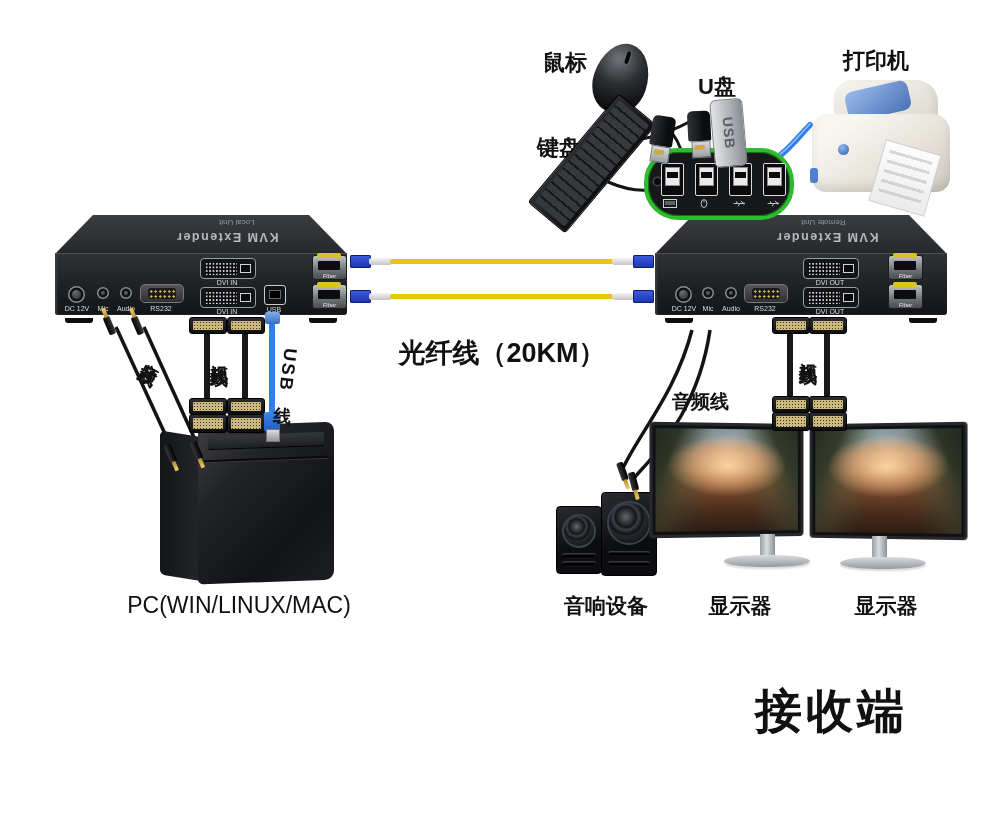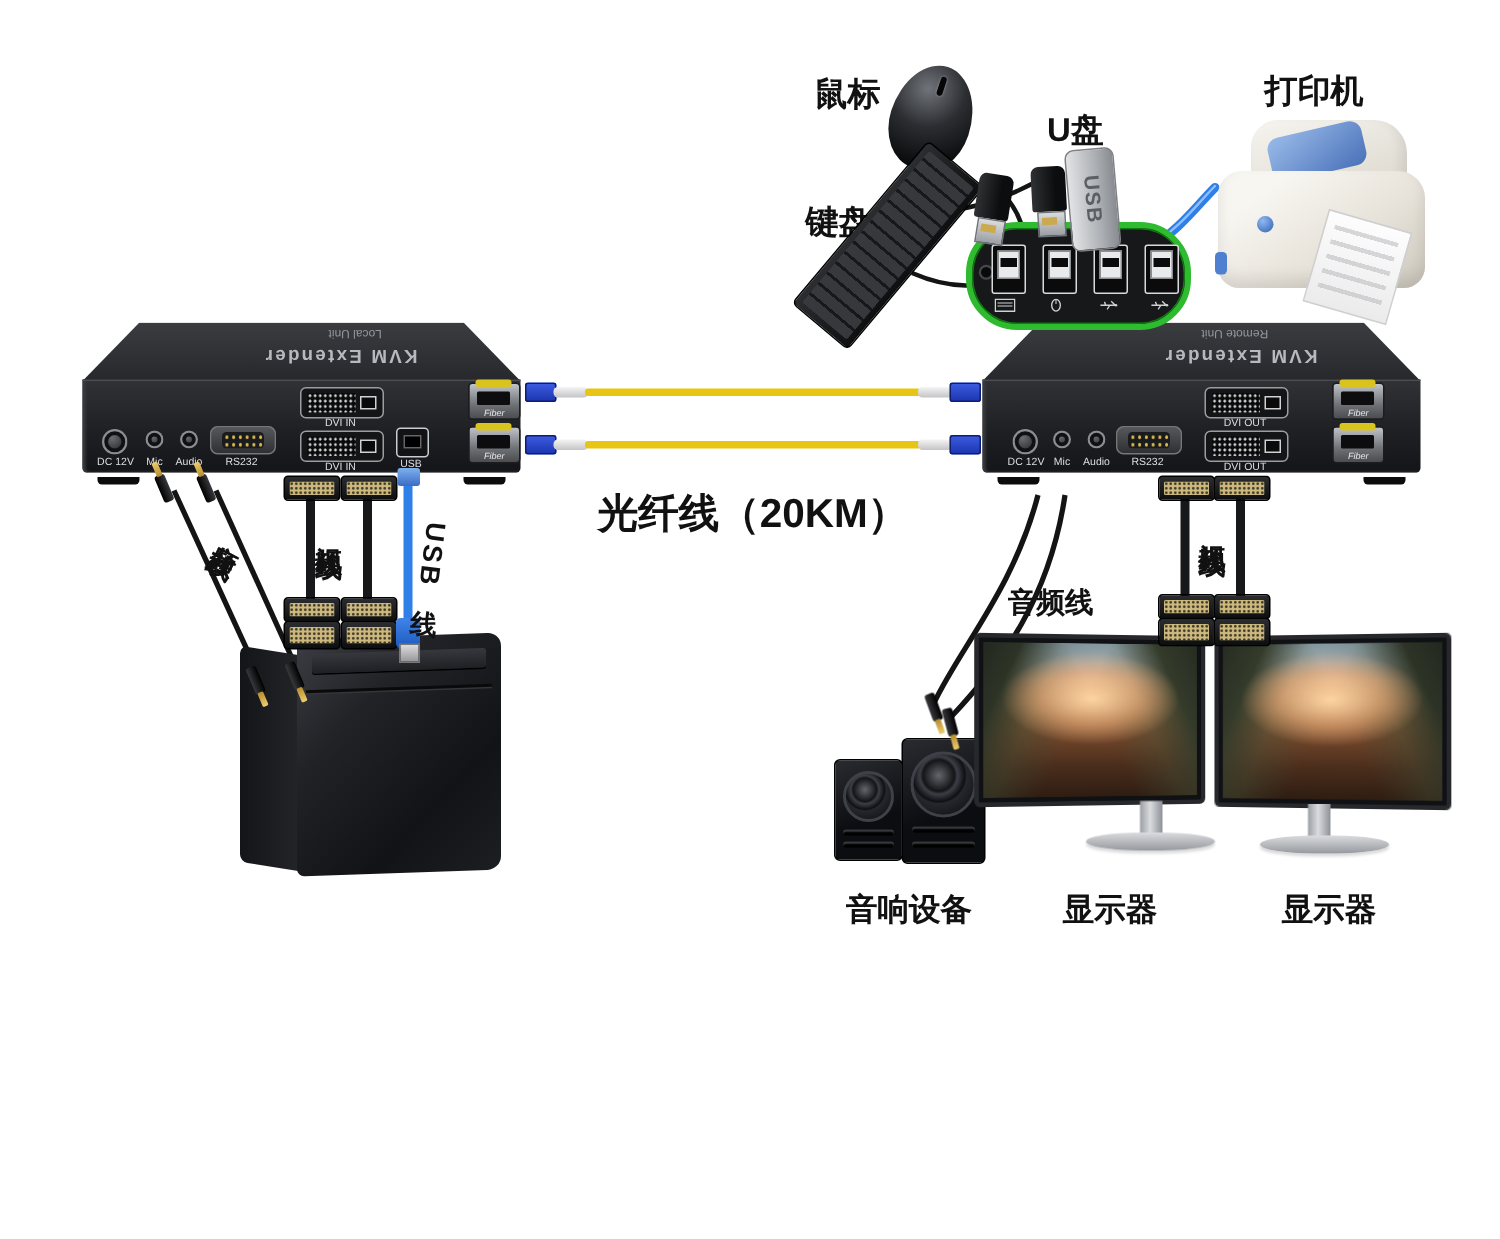--- a/index.html
+++ b/index.html
@@ -348,21 +348,21 @@
   <div class="fiber-cable" style="left:390px;top:259px;width:224px;background:#e8c513;"></div>
   <div class="boot" style="left:612px;top:258px;"></div>
   <div class="lc" style="left:633px;top:255px;"></div>
 
   <div class="lc" style="left:350px;top:290px;"></div>
   <div class="boot" style="left:369px;top:293px;"></div>
   <div class="fiber-cable" style="left:390px;top:294px;width:224px;background:#e8c513;"></div>
   <div class="boot" style="left:612px;top:293px;"></div>
   <div class="lc" style="left:633px;top:290px;"></div>
 
-  <div class="lbl" style="left:352px;top:324px;width:300px;text-align:center;font-size:27px;">光纤线（20KM）</div>
+  <div class="lbl" style="left:352px;top:335px;width:300px;text-align:center;font-size:27px;">光纤线（20KM）</div>
 
   <div class="plug35" style="left:106px;top:316px;transform:rotate(-23deg);">
       <div class="plug35-tip"></div>
     </div>
   <div class="plug35" style="left:134px;top:316px;transform:rotate(-23deg);">
       <div class="plug35-tip"></div>
     </div>
   <div class="plug35" style="left:167px;top:444px;transform:rotate(157deg);">
       <div class="plug35-tip"></div>
     </div>
@@ -397,20 +397,21 @@
     </div>
   <div class="vlabel" style="left:276px;top:348px;font-size:18px;transform:rotate(7deg);">USB线</div>
 
   <div class="pc">
     <div class="pc-side"></div>
     <div class="pc-front">
       <div class="pc-drive"></div>
       <div class="pc-line"></div>
     </div>
   </div>
+  <div class="lbl" style="left:115px;top:592px;width:248px;text-align:center;font-size:23px;font-weight:normal;">PC(WIN/LINUX/MAC)</div>
 
   <div class="lbl" style="left:672px;top:389px;font-size:19px;">音频线</div>
   <div class="vlabel" style="left:796px;top:348px;font-size:18px;">视频线</div>
 
   <div class="plug35" style="left:619px;top:462px;transform:rotate(160deg);">
       <div class="plug35-tip"></div>
     </div>
   <div class="plug35" style="left:630px;top:472px;transform:rotate(165deg);">
       <div class="plug35-tip"></div>
     </div>
@@ -454,14 +455,15 @@
 
   <div class="monitor" style="left:806px;top:423px;width:156px;height:110px;transform:perspective(900px) rotateY(-13deg);">
     <div class="scene flip"></div>
   </div>
   <div class="mon-neck" style="left:872px;top:536px;"></div>
   <div class="mon-base" style="left:840px;top:557px;"></div>
 
   <div class="lbl" style="left:690px;top:592px;width:100px;text-align:center;font-size:21px;">显示器</div>
   <div class="lbl" style="left:836px;top:592px;width:100px;text-align:center;font-size:21px;">显示器</div>
 
+  <div class="lbl" style="left:755px;top:680px;font-size:47px;letter-spacing:4px;">接收端</div>
 
 </div>
 
 </body></html>

